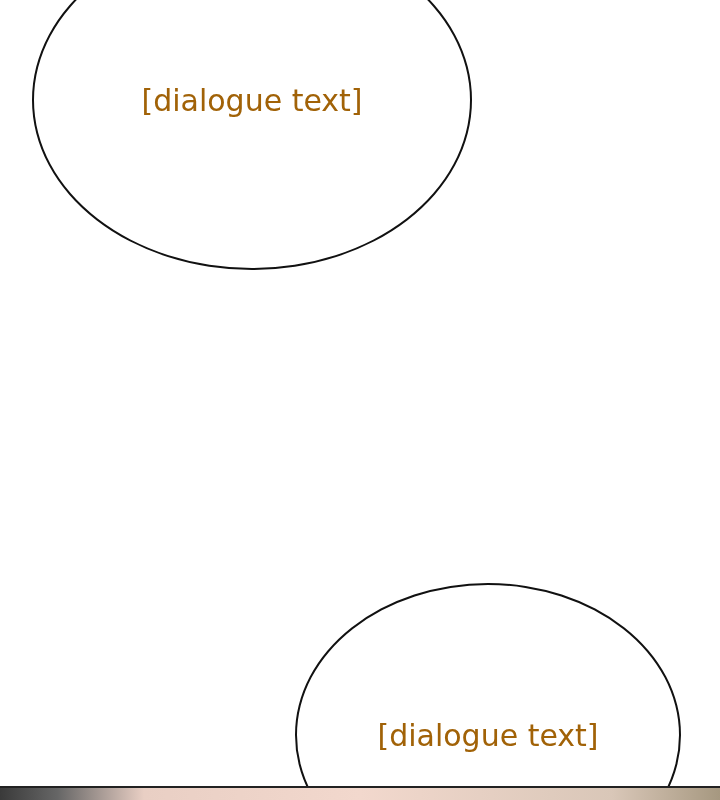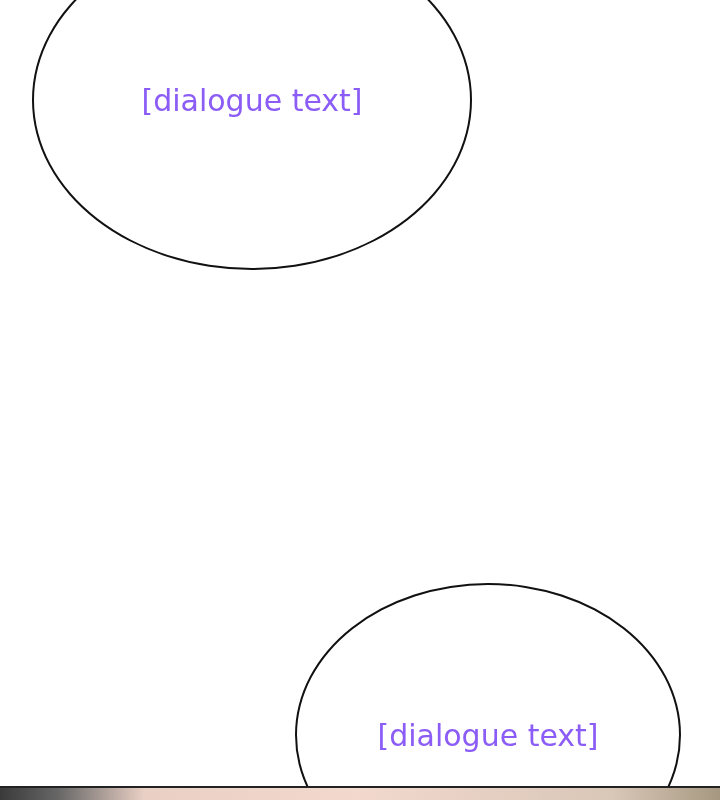--- a/index.html
+++ b/index.html
@@ -1,18 +1,18 @@
 <!DOCTYPE html>
 <html><head>
 <meta charset="utf-8">
 <style>
   html, body { margin: 0; padding: 0; }
   body { width: 720px; height: 800px; background: #ffffff; position: relative; overflow: hidden; font-family: "DejaVu Sans", sans-serif; }
   .bubble { position: absolute; border: 2px solid #111; border-radius: 50%; background: #fff; display: flex; align-items: center; justify-content: center; }
-  .bubble-text { font-size: 30px; color: #8b5cf6; text-align: center; line-height: 1.3; white-space: pre-line; }
+  .bubble-text { font-size: 30px; color: #a16207; text-align: center; line-height: 1.3; white-space: pre-line; }
   .art-strip { position: absolute; left: 0; bottom: 0; width: 720px; height: 12px; border-top: 2px solid #222; background: linear-gradient(90deg, #3a3a3a 0%, #666 8%, #e9cfc4 20%, #f2d8cd 50%, #d9c7b8 85%, #a69880 100%); }
 </style>
 </head>
 <body>
 
 <div class="bubble" style="left:32px; top:-70px; width:436px; height:336px;">
   <div class="bubble-text">[dialogue text]</div>
 </div>
 
 <div class="bubble" style="left:295px; top:583px; width:382px; height:300px;">

